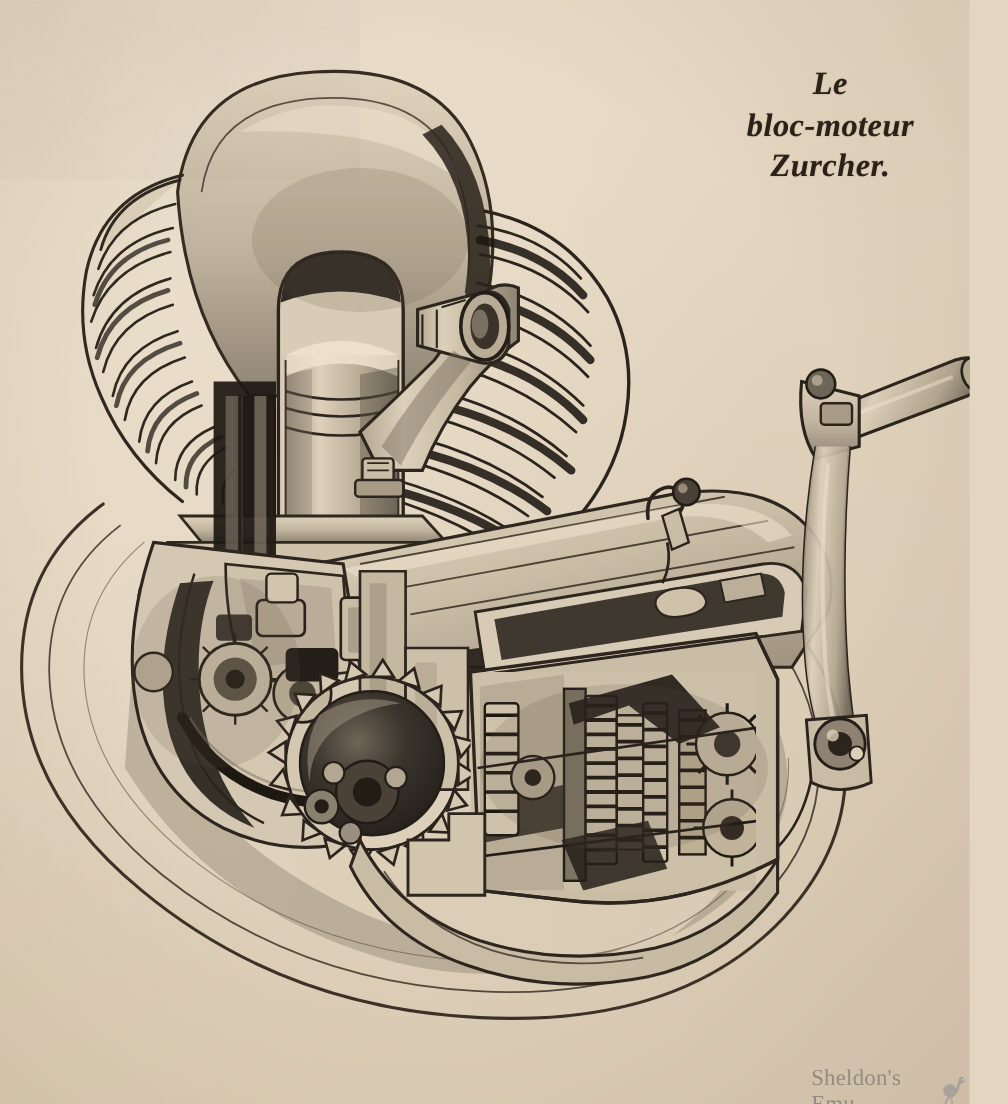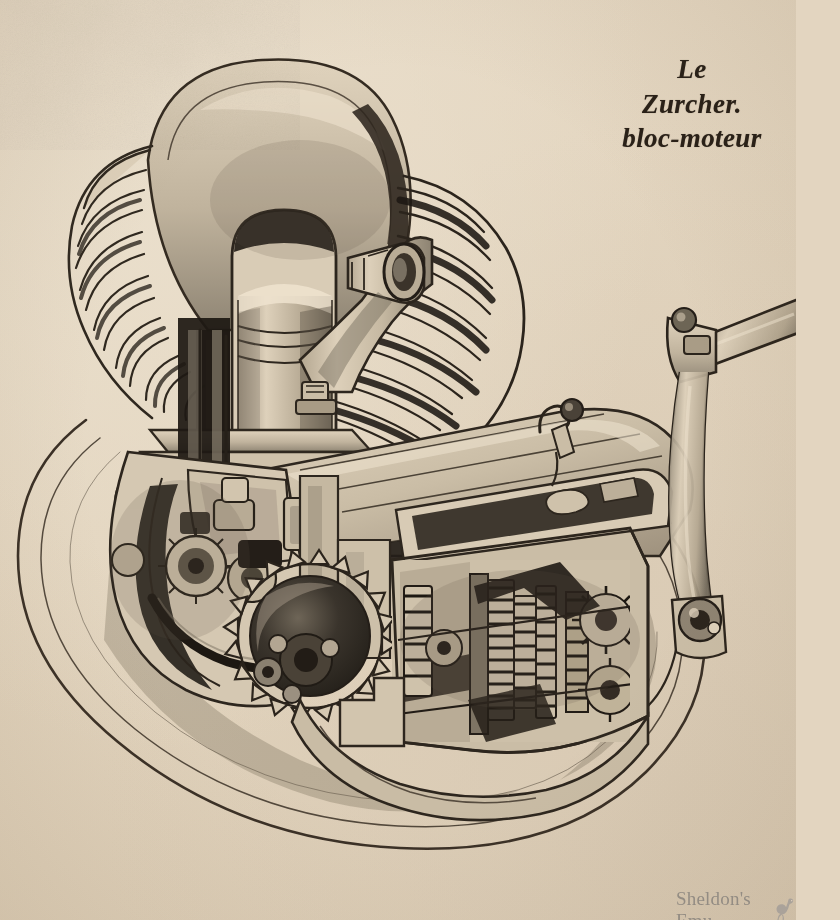--- a/index.html
+++ b/index.html
@@ -8,20 +8,21 @@
     width:840px;height:920px;overflow:hidden;
     background:#e3d5c0;
     font-family:"Liberation Serif", serif;
   }
   #page{
     position:relative;width:796px;height:920px;overflow:hidden;
     background:
       radial-gradient(ellipse at 22% 18%, #eadfcc 0%, rgba(234,223,204,0) 55%),
       radial-gradient(ellipse at 85% 85%, #d9cab4 0%, rgba(217,202,180,0) 60%),
       linear-gradient(160deg,#e7dac6 0%, #e2d4be 45%, #dccdb6 100%);
+    padding-left: 12px;
   }
   
   #grain{
     position:absolute;inset:0;pointer-events:none;
     opacity:.5;mix-blend-mode:multiply;
   }
   #vignette{
     position:absolute;inset:0;pointer-events:none;
     background:radial-gradient(ellipse at 50% 48%, rgba(0,0,0,0) 55%, rgba(120,96,62,.13) 100%);
   }
@@ -492,22 +493,22 @@
   </svg>
 
   <svg id="grain">
     <rect width="840" height="920" filter="url(#fibre)" fill="#b79f7d" opacity=".55"></rect>
     <rect width="840" height="920" filter="url(#blotch)" fill="#a98f6b" opacity=".5"></rect>
   </svg>
   <div id="vignette"></div>
 
   <div id="caption">
     <div>Le</div>
+    <div>bloc-moteur</div>
     <div>Zurcher.</div>
-    <div>bloc-moteur</div>
   </div>
 
   <div id="watermark">
     <span id="wm-text">Sheldon's Emu</span>
     <svg id="wm-emu" width="30" height="34" viewBox="0 0 30 34">
       <path d="M21.5 3.2 C23.6 2.2 26 3.4 26.2 5.6 C26.4 7.4 25.2 8.6 23.6 8.9
                C22.4 9.1 21.6 9.9 21.2 11.2 C20.4 14 19.8 16.4 18.4 18.4
                C17.2 20.2 15.4 21.6 13.4 22.4 C11 23.4 9.2 25.2 8.6 27.6
                L7.8 31.6 L6.2 31.4 L7.2 26.8 C7.6 24.8 8.8 23.2 10.2 21.8
                C8.4 21.2 7 20 6.2 18.4 C5 16 5.6 13.2 7.6 11.4

